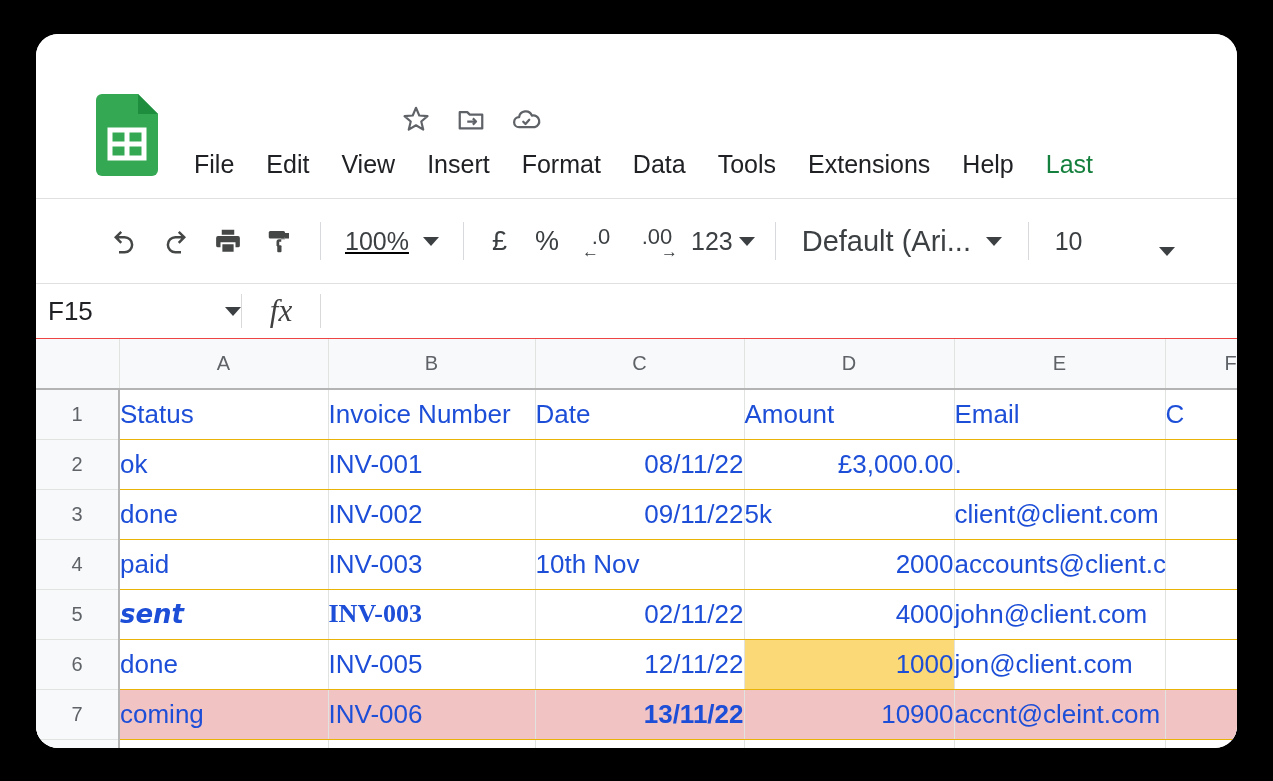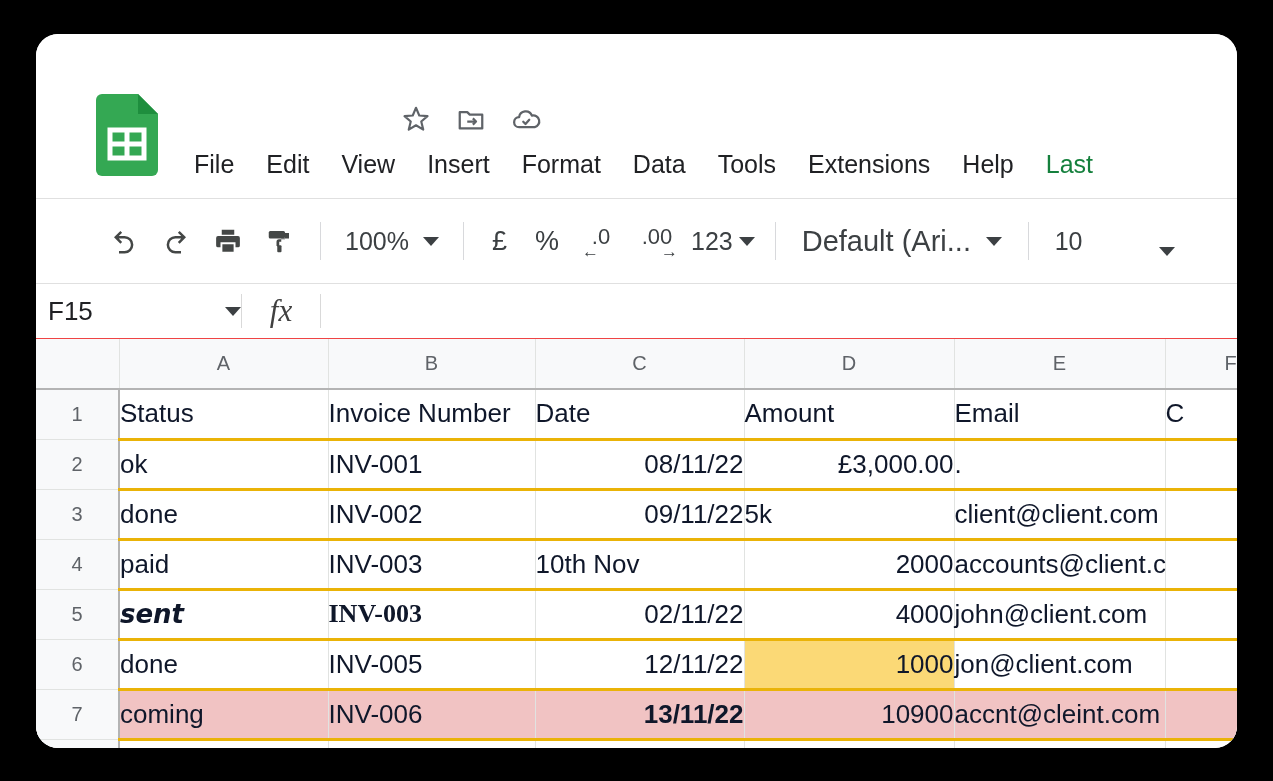--- a/index.html
+++ b/index.html
@@ -132,20 +132,21 @@
     background: #d8d9dc;
     margin: 0 14px;
   }
   .tb-zoom {
     display: flex;
     align-items: center;
     gap: 14px;
     padding: 0 10px;
     height: 52px;
     cursor: pointer;
+    text-decoration: underline;
   }
   .tb-zoom .zlabel { font-size: 25px; color: #3c4043; }
   .tb-text {
     font-size: 27px;
     color: #3c4043;
     padding: 0 14px;
     height: 52px;
     display: flex;
     align-items: center;
     cursor: pointer;
@@ -302,23 +303,23 @@
     border-bottom: 1px solid #e1e3e1;
     font-size: 20px;
     color: #5f6368;
     text-align: center;
     vertical-align: middle;
   }
 
   td.cell {
     height: 50px;
     border-right: 1px solid #e1e3e1;
-    border-bottom: 3px solid #eab308;
+    border-bottom: 1px solid #eab308;
     font-size: 26px;
-    color: #0f172a;
+    color: #1d4ed8;
     padding: 0 8px;
     vertical-align: middle;
     white-space: nowrap;
     overflow: visible;
   }
   td.cell.num { text-align: right; }
   td.cell.txt { text-align: left; }
 
   
   .f-bold { font-weight: bold; }

